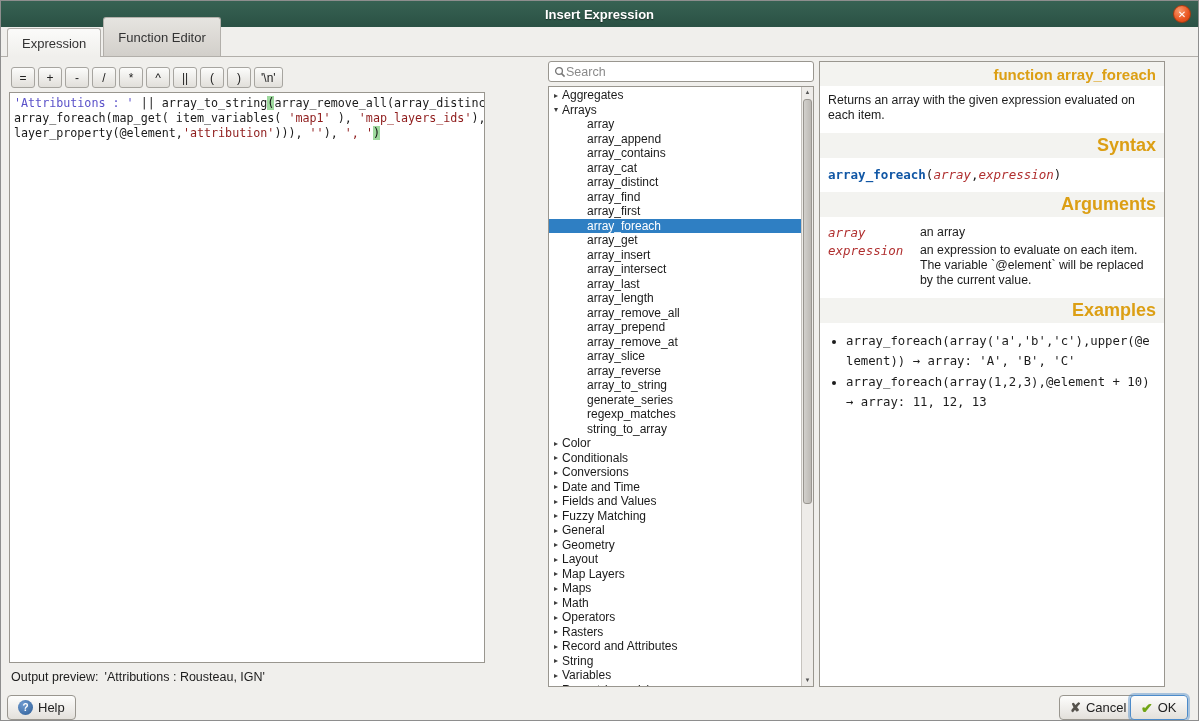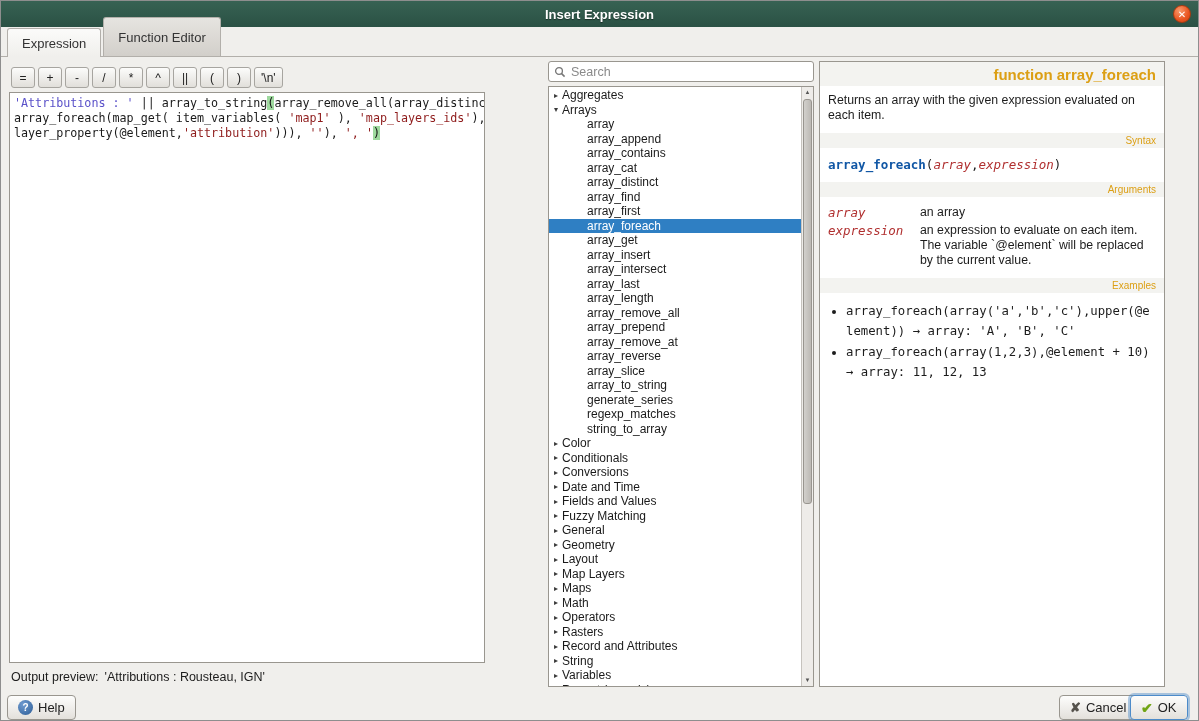--- a/index.html
+++ b/index.html
@@ -42,21 +42,21 @@
   .seg-s1 { color:var(--code-string-blue,#5a51c9); }
   .seg-s2 { color:var(--code-string-red,#8f1c1c); }
   .seg-m  { background:var(--bracket-match,#9ed99e); color:#111; }
 
   .output-preview { position:absolute; left:10px; top:669px; font-size:12.5px; color:#1d1d1d; }
   .output-preview .lbl { margin-right:6px; }
 
   
   .search-box { position:absolute; left:547px; top:60px; width:266px; height:21px; background:#fff;
                 border:1px solid #99968f; border-radius:3px; display:flex; align-items:center;
-                padding:0 5px; gap:5px; }
+                padding:0 5px; }
   .search-placeholder { color:#8a8a8a; font-size:12.5px; }
 
   .tree-panel { position:absolute; left:547px; top:85px; width:266px; height:601px; background:#fff;
                 border:1px solid #99968f; overflow:hidden; }
   .tree { position:absolute; top:1px; left:0; right:12px; bottom:0; overflow:hidden; }
   .tree-row { height:14.5px; display:flex; align-items:center; font-size:12px; color:#1a1a1a;
               white-space:nowrap; cursor:default; }
   .tree-row .chev { width:13px; padding-left:5px; font-size:8px; color:#3a3a3a; flex:none; }
   .tree-row.leaf { padding-left:38px; }
   .tree-row.selected { background:var(--selection,#2f7fc3); color:#fff; }
@@ -71,21 +71,21 @@
                   background:linear-gradient(90deg,#d2d0cc,#bcb9b4); border:1px solid #98958f;
                   border-radius:3px; cursor:grab; }
 
   
   .help-panel { position:absolute; left:818px; top:60px; width:346px; height:626px; background:#fff;
                 border:1px solid #99968f; overflow:hidden; font-size:12.3px; color:#1c1c1c; }
   .help-title { text-align:right; color:var(--help-heading,#dc9f14); font-weight:bold; font-size:15px;
                 padding:4px 8px 3px; background:#f3f3f0; }
   .help-desc { padding:7px 8px 0; line-height:15px; }
   .help-heading { margin-top:10px; padding:2px 8px; background:#f3f3f0; text-align:right;
-                  color:var(--help-heading,#dc9f14); font-weight:normal; font-size:10px; }
+                  color:var(--help-heading,#dc9f14); font-weight:bold; font-size:18px; }
   .syntax-line { padding:9px 8px 0; font-family:"DejaVu Sans Mono", monospace; font-size:12.5px; }
   .syn-fn { color:var(--syntax-function,#1157a5); font-weight:bold; }
   .syn-param { color:var(--syntax-param,#b02f2f); font-style:italic; }
   .args { padding:8px 8px 0; }
   .arg-row { display:flex; margin-bottom:3px; }
   .arg-name { width:92px; flex:none; font-family:"DejaVu Sans Mono", monospace; font-size:12.5px;
               color:var(--syntax-param,#b02f2f); font-style:italic; }
   .arg-desc { flex:1; line-height:15px; }
   .examples { margin:8px 8px 0 8px; padding-left:18px; }
   .examples li { font-family:"DejaVu Sans Mono", monospace; font-size:12.3px; line-height:20px;
@@ -207,24 +207,24 @@
         <div class="tree-row leaf">
           <span>array_remove_all</span>
         </div>
         <div class="tree-row leaf">
           <span>array_prepend</span>
         </div>
         <div class="tree-row leaf">
           <span>array_remove_at</span>
         </div>
         <div class="tree-row leaf">
+          <span>array_slice</span>
+        </div>
+        <div class="tree-row leaf">
           <span>array_reverse</span>
-        </div>
-        <div class="tree-row leaf">
-          <span>array_slice</span>
         </div>
         <div class="tree-row leaf">
           <span>array_to_string</span>
         </div>
         <div class="tree-row leaf">
           <span>generate_series</span>
         </div>
         <div class="tree-row leaf">
           <span>regexp_matches</span>
         </div>

